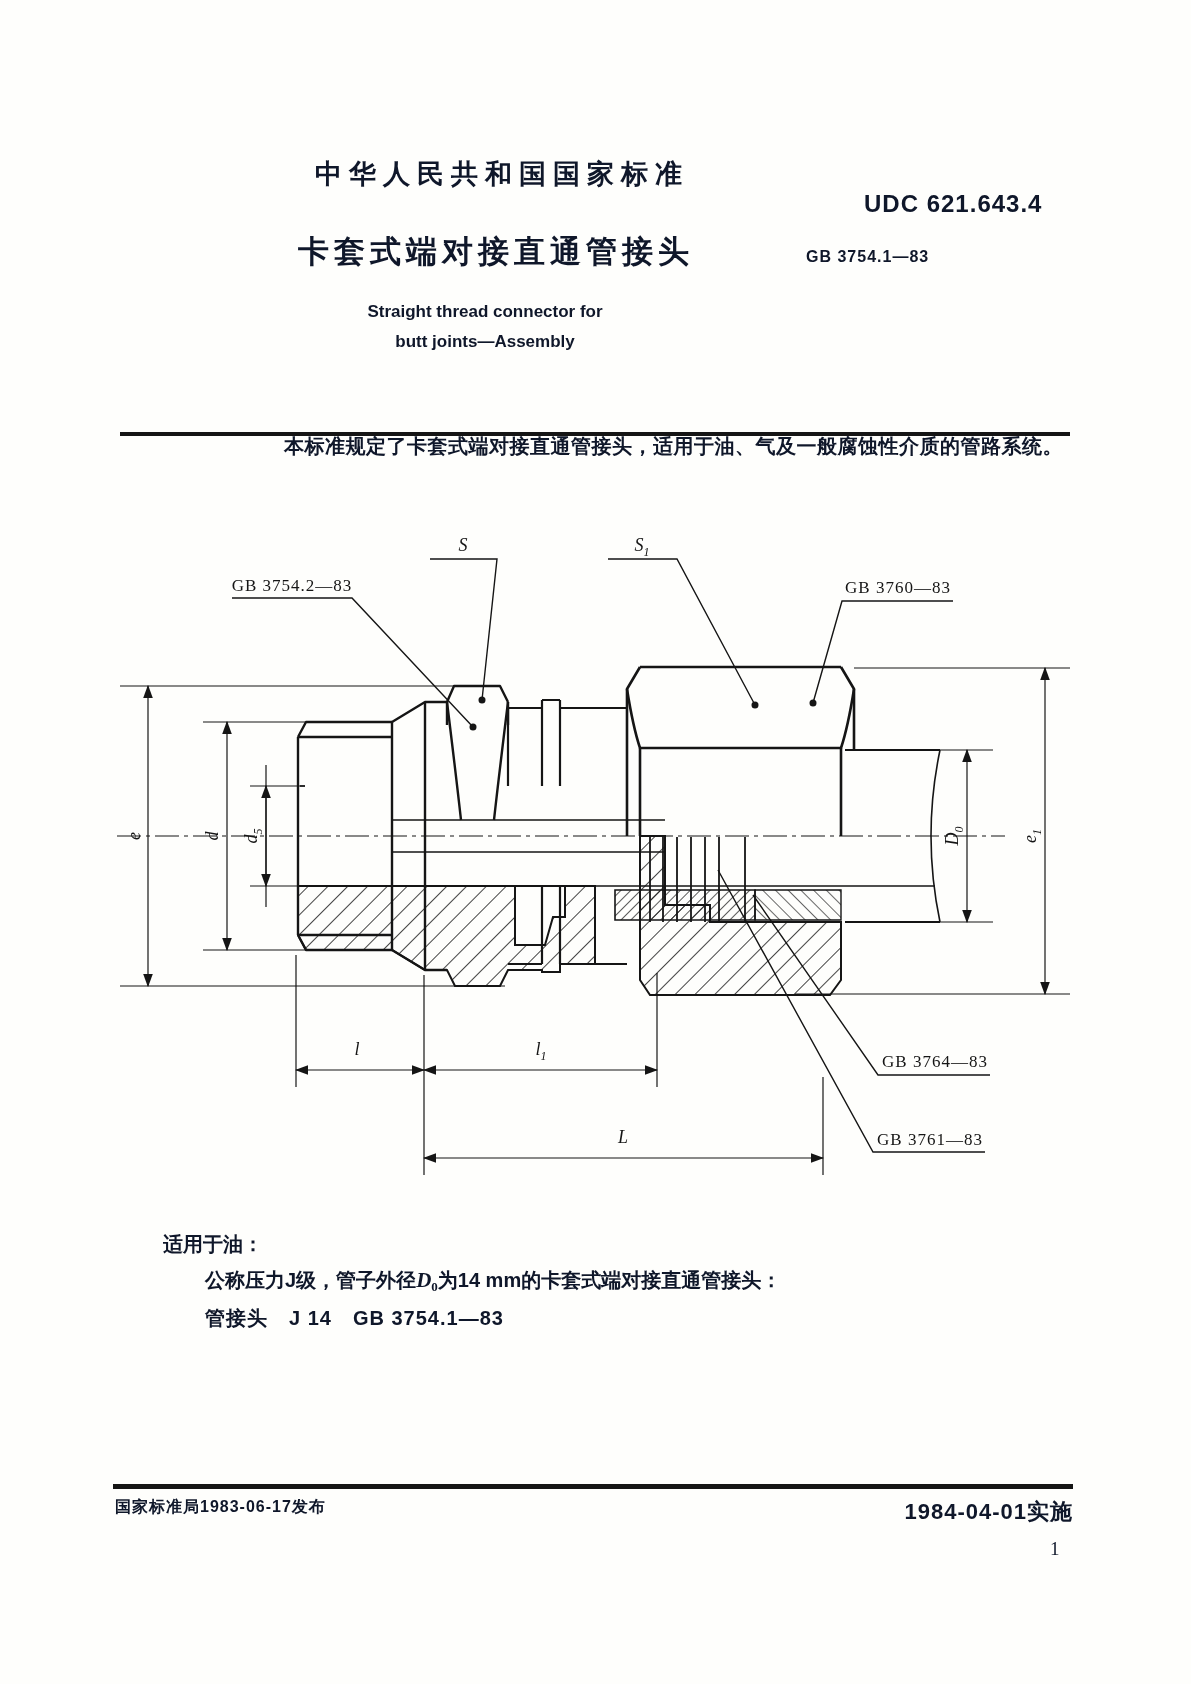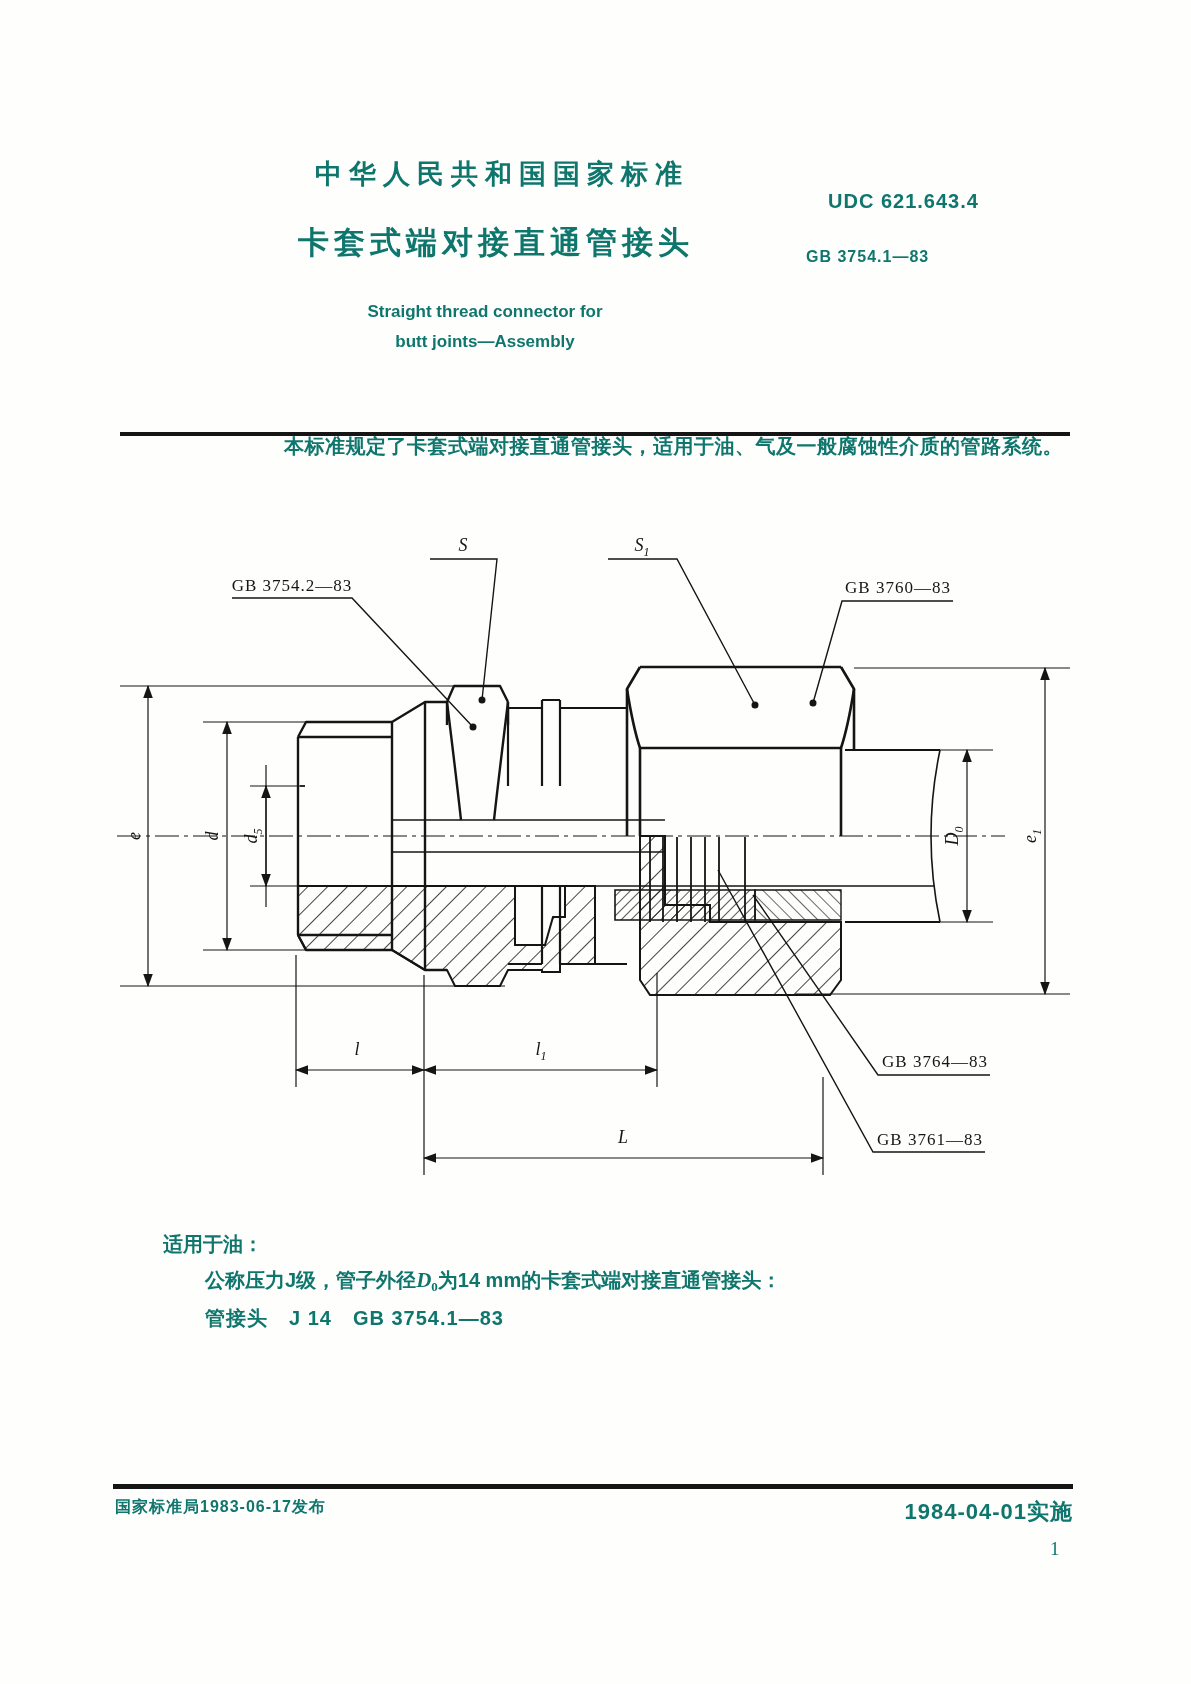--- a/index.html
+++ b/index.html
@@ -1,24 +1,24 @@
 <!DOCTYPE html>
 <html><head>
 <meta charset="utf-8">
 <style>
   html,body{margin:0;padding:0;background:#888;}
   .page{
     position:relative;width:1191px;height:1684px;background:#fefefc;
-    margin:0 auto;overflow:hidden;color:#0f766e;
+    margin:0 auto;overflow:hidden;color:#0f172a;
     font-family:"Liberation Sans", sans-serif;
   }
   .abs{position:absolute;}
   .hdr-org{left:315px;top:156px;font-size:27px;font-weight:700;letter-spacing:7px;}
-  .hdr-udc{left:828px;top:190px;font-size:20px;font-weight:700;letter-spacing:1px;}
-  .hdr-title{left:298px;top:222px;font-size:31px;font-weight:700;letter-spacing:5px;}
+  .hdr-udc{left:864px;top:190px;font-size:24px;font-weight:700;letter-spacing:1px;}
+  .hdr-title{left:298px;top:231px;font-size:31px;font-weight:700;letter-spacing:5px;}
   .hdr-std{left:806px;top:248px;font-size:16px;font-weight:700;letter-spacing:1px;}
   .hdr-en1{left:330px;top:302px;width:310px;text-align:center;font-size:17px;font-weight:700;}
   .hdr-en2{left:330px;top:332px;width:310px;text-align:center;font-size:17px;font-weight:700;}
   .rule-top{left:120px;top:432px;width:950px;height:4px;background:#151515;}
   .intro{left:163px;top:433px;width:900px;font-size:20px;font-weight:600;letter-spacing:0.5px;text-align:right;}
   .example-h{left:163px;top:1231px;font-size:20px;font-weight:700;}
   .example-l1{left:205px;top:1267px;font-size:20px;font-weight:600;}
   .example-l2{left:205px;top:1305px;font-size:20px;font-weight:600;letter-spacing:1px;}
   .dim-var{font-family:"Liberation Serif", serif;font-style:italic;font-size:21px;}
   .dim-sub{font-family:"Liberation Serif", serif;font-size:13px;vertical-align:-4px;}

